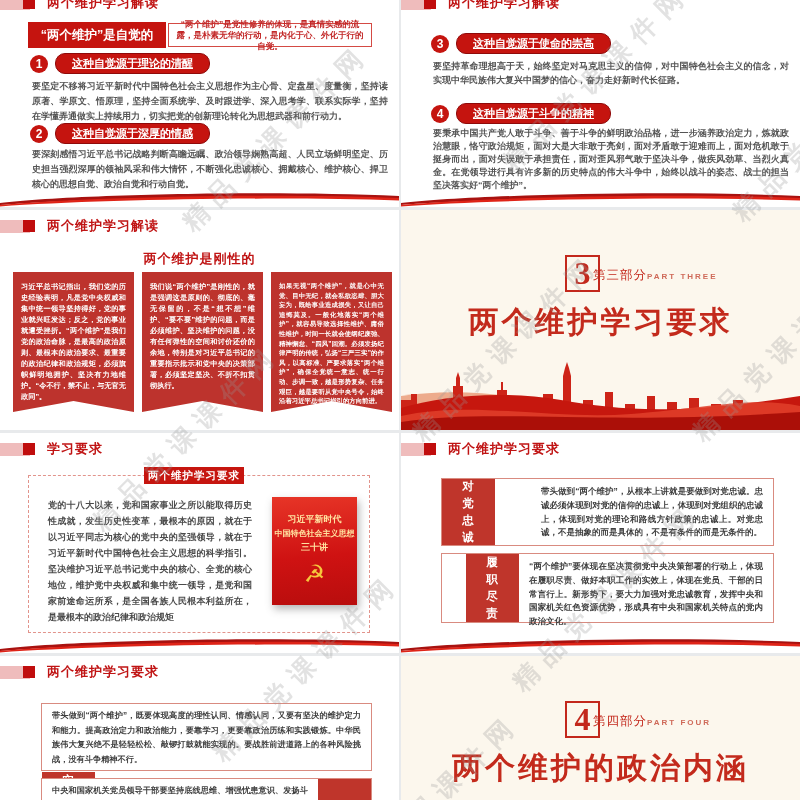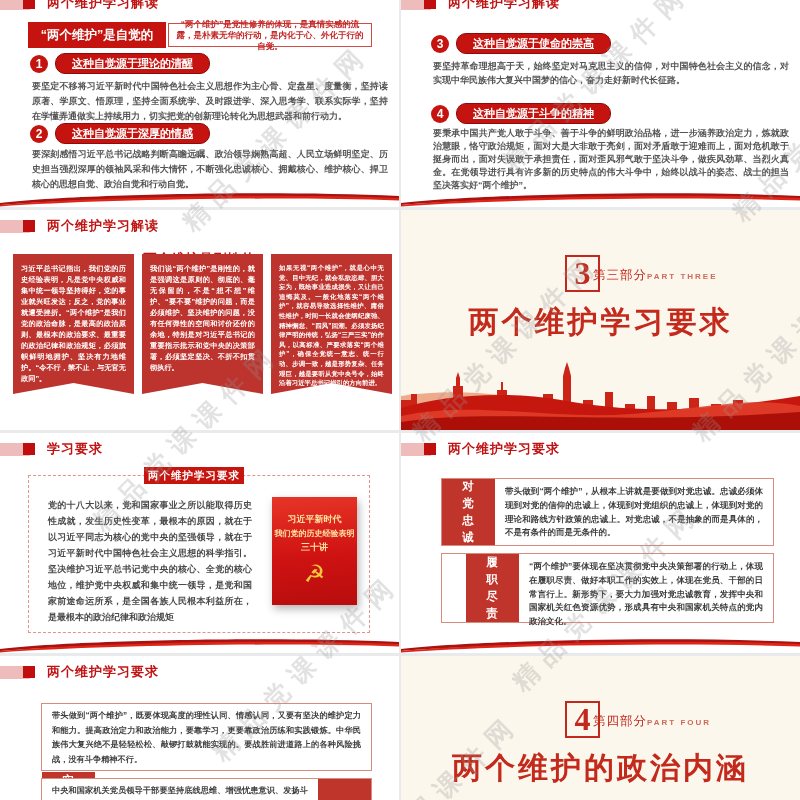--- a/index.html
+++ b/index.html
@@ -29,21 +29,21 @@
   
   .tagbox { position:absolute; left:28px; top:35px; width:138px; height:26px; background:#c5140f;
             color:#fff; font-size:12.5px; font-weight:bold; display:flex; align-items:center; justify-content:center; }
   .tagdesc { position:absolute; left:168px; top:36px; width:204px; height:24px; border:1px solid #d44a44;
              color:#c22626; font-size:8.5px; line-height:11px; font-weight:bold; display:flex;
              align-items:center; justify-content:center; text-align:center; padding:1px 6px; }
 
   
   .subtitle { position:absolute; top:40px; width:100%; text-align:center; font-size:13px;
               font-weight:bold; color:#c01414; letter-spacing:1px; }
-  .banner { position:absolute; top:44px; width:121px; height:140px; background:#bd332d; color:#fff;
+  .banner { position:absolute; top:62px; width:121px; height:140px; background:#bd332d; color:#fff;
             padding:9px 8px; text-align:justify; font-weight:600;
             clip-path:polygon(0 0,100% 0,100% 100%,50% calc(100% - 11px),0 100%); }
   .banner.b1, .banner.b2 { font-size:7.2px; line-height:11px; }
   .banner.b3 { font-size:6.4px; line-height:9.6px; }
 
   
   .numbox { position:absolute; left:164px; top:45px; width:35px; height:37px; border:2px solid #c3281c;
             color:#c3281c; font-family:"Liberation Serif", serif; font-size:32px; font-weight:bold;
             display:flex; align-items:center; justify-content:center; }
   .partrow { position:absolute; left:192px; top:57px; display:flex; align-items:baseline; white-space:nowrap; }
@@ -172,39 +172,39 @@
     <div class="hdr">
       <div class="pk"></div>
       <div class="sq"></div>
       <div class="t">学习要求</div>
     </div>
     <div class="dashbox"></div>
     <div class="tab">两个维护学习要求</div>
     <div class="r3l-body">党的十八大以来，党和国家事业之所以能取得历史性成就，发生历史性变革，最根本的原因，就在于以习近平同志为核心的党中央的坚强领导，就在于习近平新时代中国特色社会主义思想的科学指引。坚决维护习近平总书记党中央的核心、全党的核心地位，维护党中央权威和集中统一领导，是党和国家前途命运所系，是全国各族人民根本利益所在，是最根本的政治纪律和政治规矩</div>
     <div class="book">
       <div class="l1">习近平新时代</div>
-      <div class="l2">我们党的历史经验表明</div>
+      <div class="l2">中国特色社会主义思想</div>
       <div class="l3">三十讲</div>
       <div class="emb">☭</div>
     </div>
     <div class="ribbon">
       <svg width="399" height="18" viewBox="0 0 399 18">
           <path d="M0 14 C70 6 260 1 399 7 L399 10 C260 5 70 10 0 16 Z" fill="#a81210"></path>
           <path d="M0 16 C90 8 270 4 399 9 L399 11.5 C270 7 90 11 0 17.5 Z" fill="#df2418"></path>
         </svg>
     </div>
   </div>
 
   <div class="slide" style="left:401px; top:433px;">
     <div class="hdr">
       <div class="pk"></div>
       <div class="sq"></div>
       <div class="t">两个维护学习要求</div>
     </div>
-    <div class="itm" style="left:40px; top:45px; width:333px; height:68px;">
+    <div class="itm" style="left:40px; top:45px; width:333px; height:68px;gap:36px;">
       <div class="lbl">
           <span>对党忠诚</span>
         </div>
       <div class="bod">带头做到“两个维护”，从根本上讲就是要做到对党忠诚。忠诚必须体现到对党的信仰的忠诚上，体现到对党组织的忠诚上，体现到对党的理论和路线方针政策的忠诚上。对党忠诚，不是抽象的而是具体的，不是有条件的而是无条件的。</div>
     </div>
     <div class="itm" style="left:40px; top:120px; width:333px; height:70px;padding-left:24px;">
       <div class="lbl">
           <span>履职尽责</span>
         </div>
       <div class="bod">“两个维护”要体现在坚决贯彻党中央决策部署的行动上，体现在履职尽责、做好本职工作的实效上，体现在党员、干部的日常言行上。新形势下，要大力加强对党忠诚教育，发挥中央和国家机关红色资源优势，形成具有中央和国家机关特点的党内政治文化。</div>

